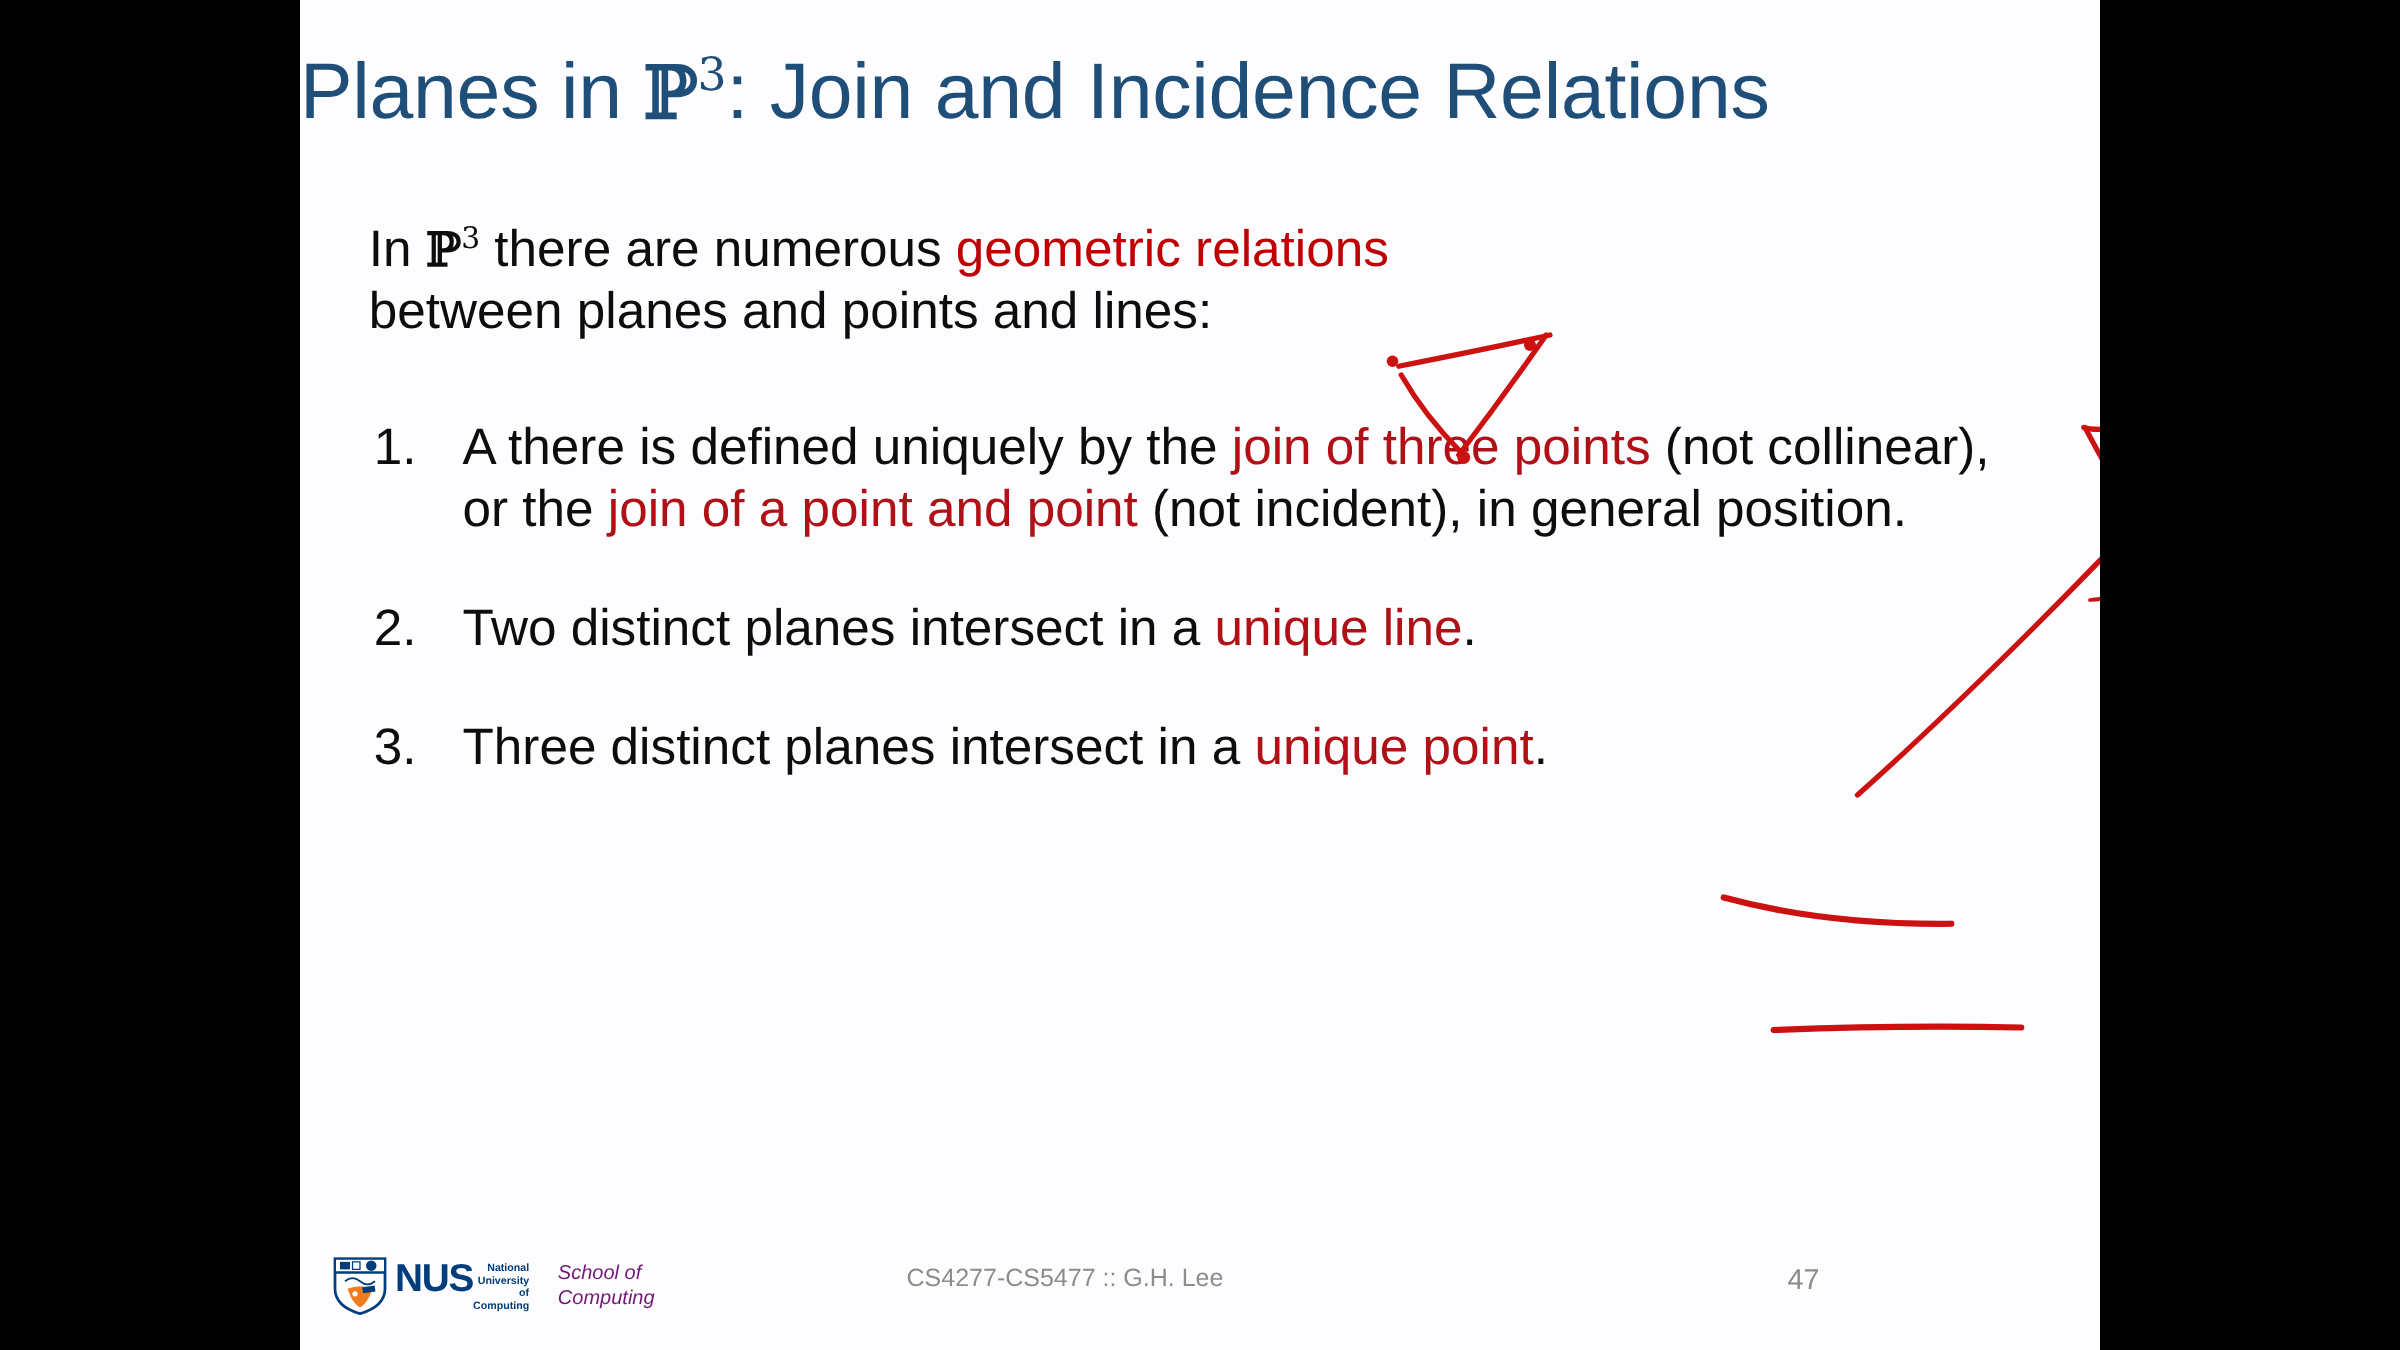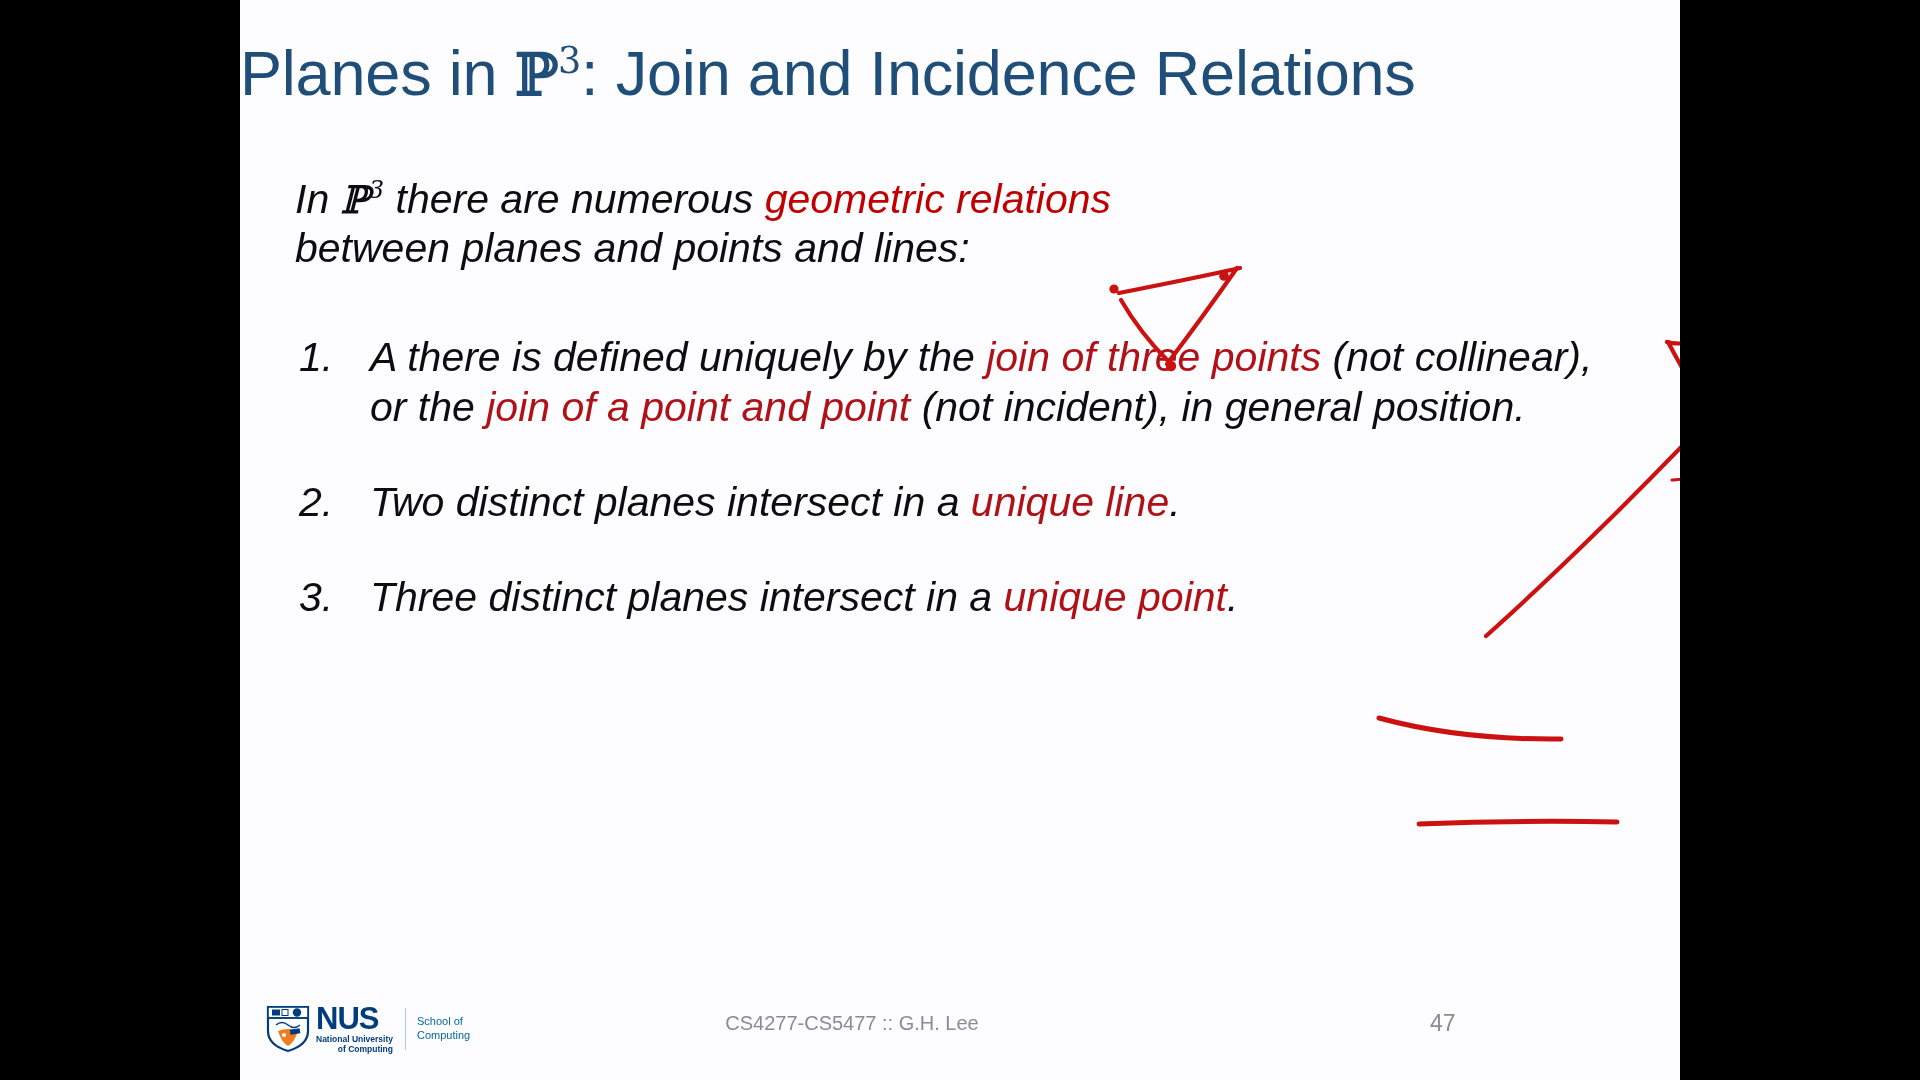--- a/index.html
+++ b/index.html
@@ -70,21 +70,20 @@
   
   #body-block {
     position: absolute;
     left: 55px;
     top: 175px;
     width: 1330px;
     color: #0d0d0d;
     font-size: 41px;
     line-height: 1.20;
     font-weight: 400;
-    font-style: italic;
   }
 
   .intro {
     margin: 0 0 0 0;
     max-width: 960px;
   }
   .intro .l2 { display:block; }
 
   .red { color: #b01116; }
   .crimson { color: #c00000; }
@@ -140,21 +139,21 @@
   }
   #nus-crest {
     width: 44px;
     height: 48px;
     flex: 0 0 44px;
     position: relative;
   }
   #nus-wordmark {
     margin-left: 6px;
     display: flex;
-    flex-direction: column;
+    flex-direction: row;
     justify-content: center;
   }
   .nus-big {
     font-size: 31px;
     font-weight: 700;
     color: #003d7c;
     letter-spacing: -1px;
     line-height: 0.95;
     font-family: "Liberation Sans", sans-serif;
   }
@@ -166,23 +165,24 @@
     margin-top: 2px;
     text-align: right;
   }
   #nus-divider {
     width: 1px;
     height: 42px;
     background: #b9c4d2;
     margin: 0 11px 0 12px;
   }
   #nus-school {
-    font-size: 11px;
-    color: #0369a1;
+    font-size: 16px;
+    color: #701a75;
     line-height: 1.25;
+    font-style: italic;
   }
 
   
   #ink-layer {
     position: absolute;
     left: 0;
     top: 0;
     width: 1440px;
     height: 1080px;
     pointer-events: none;

